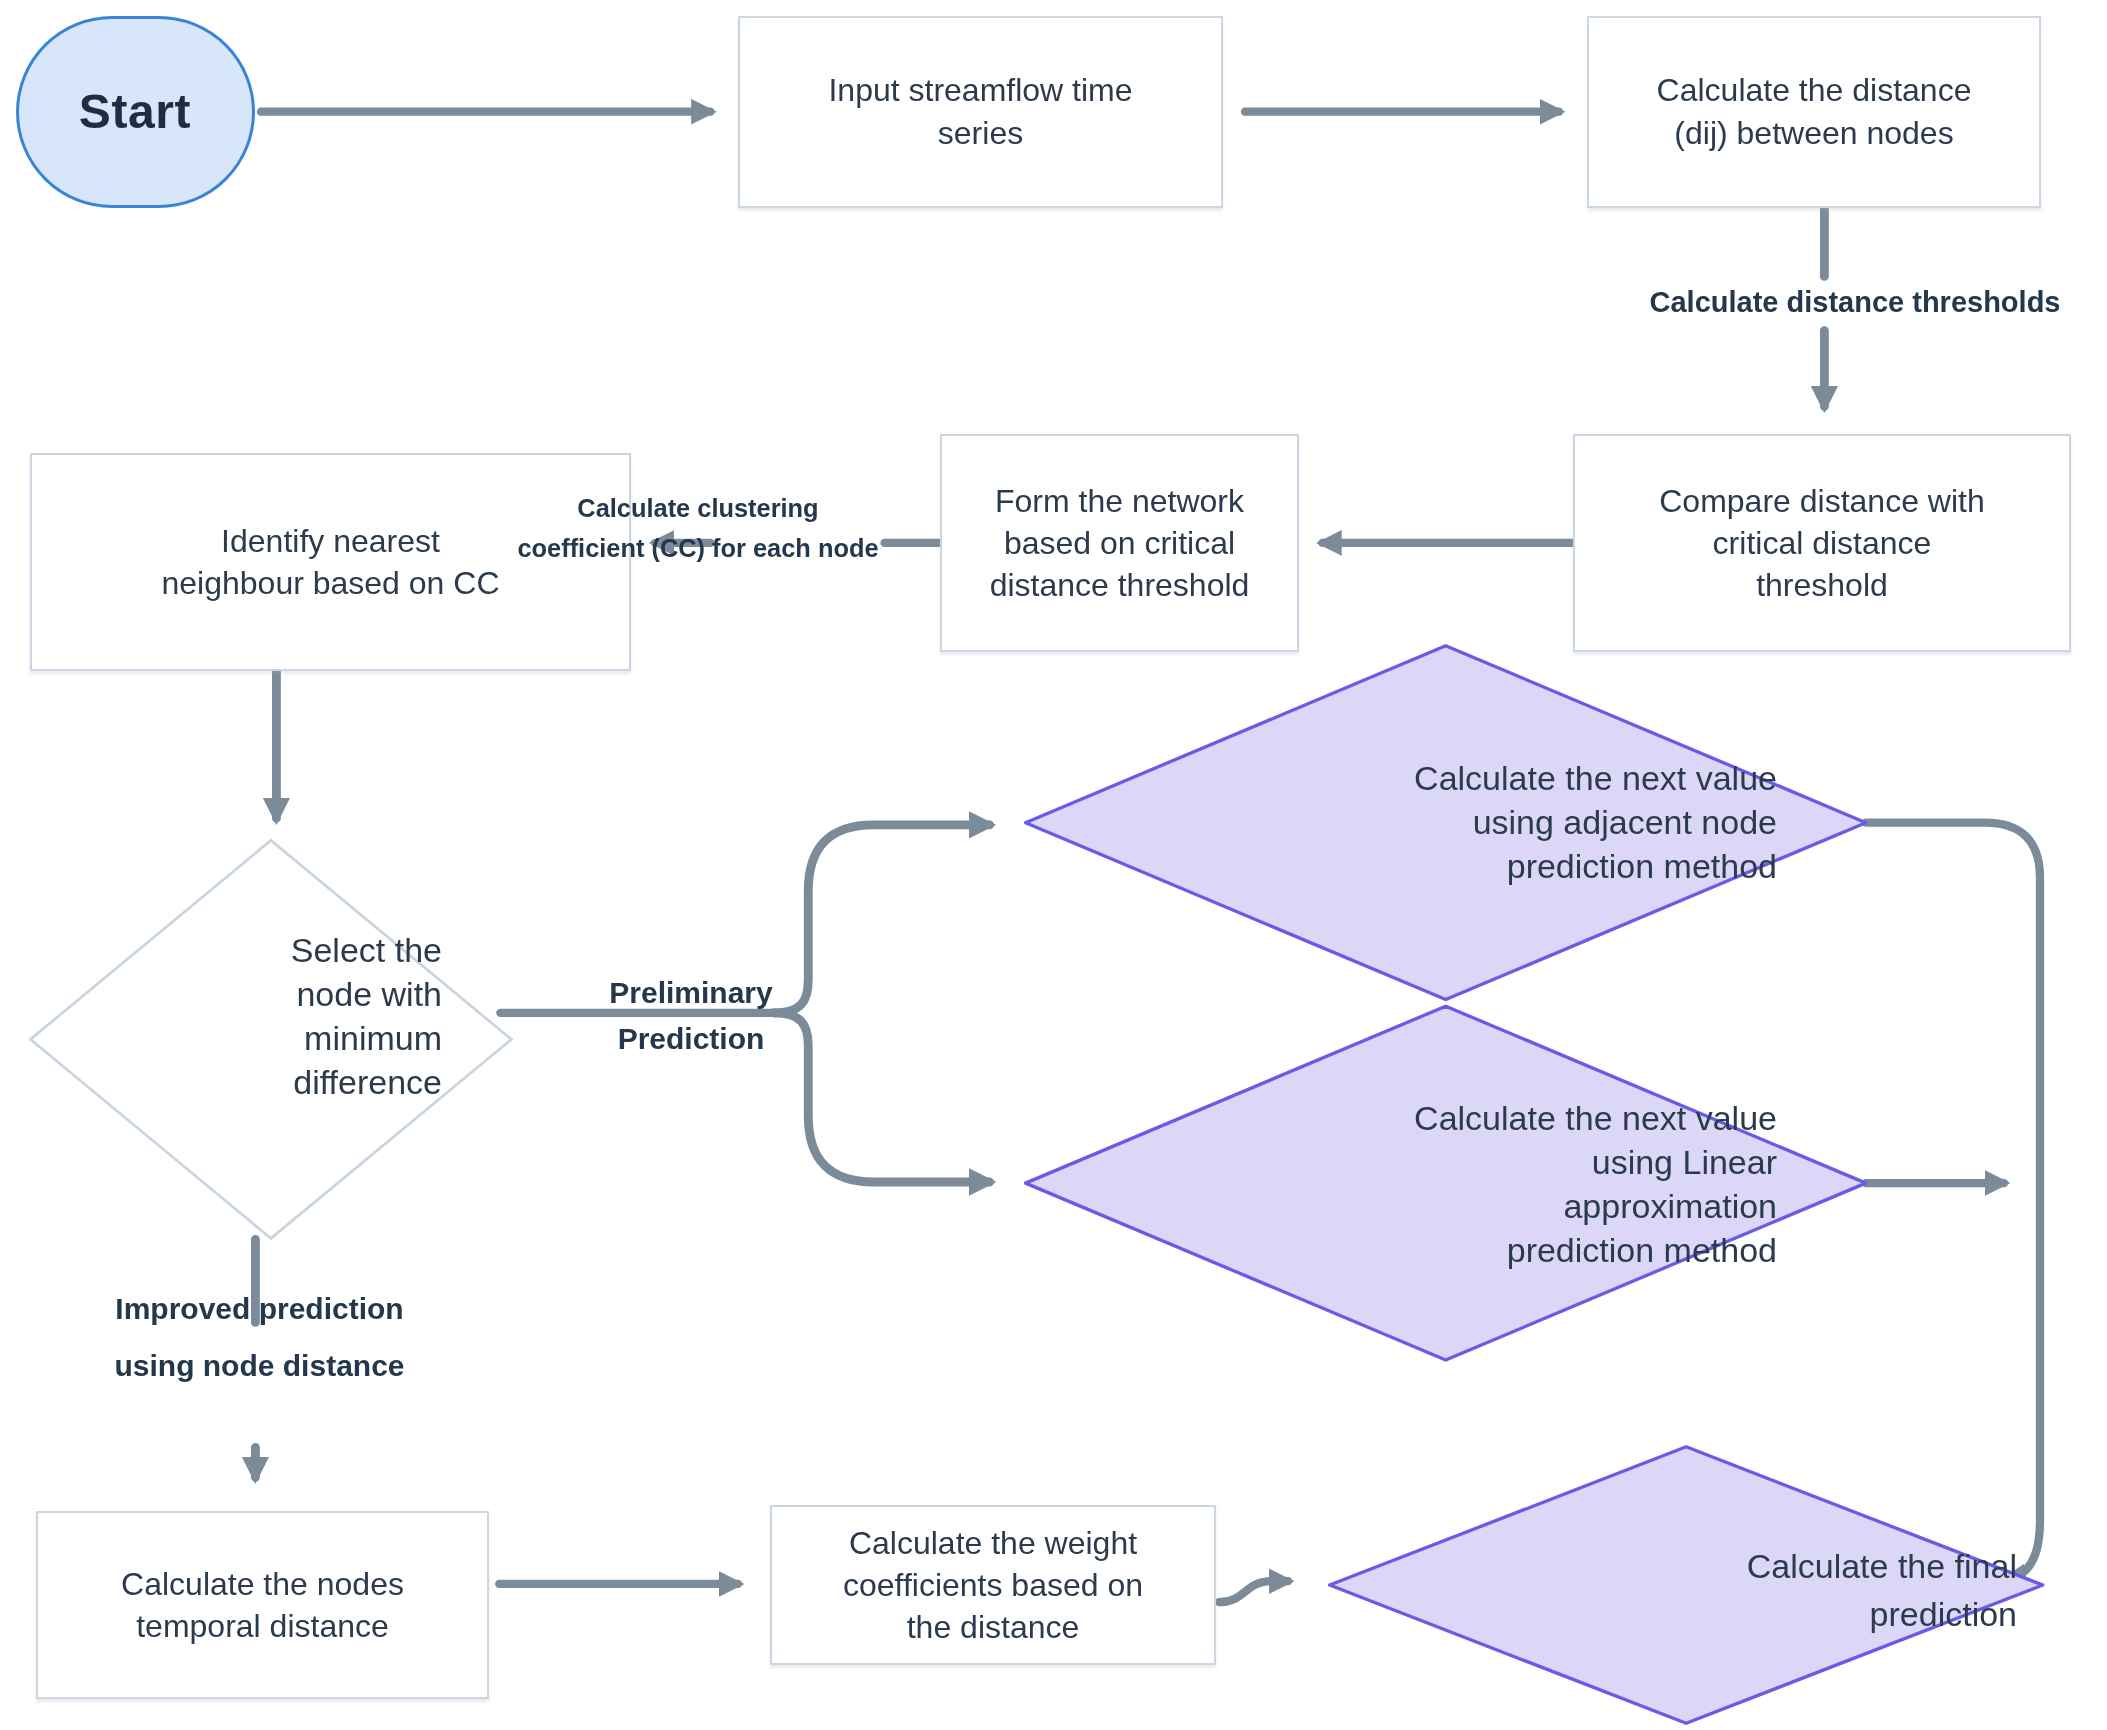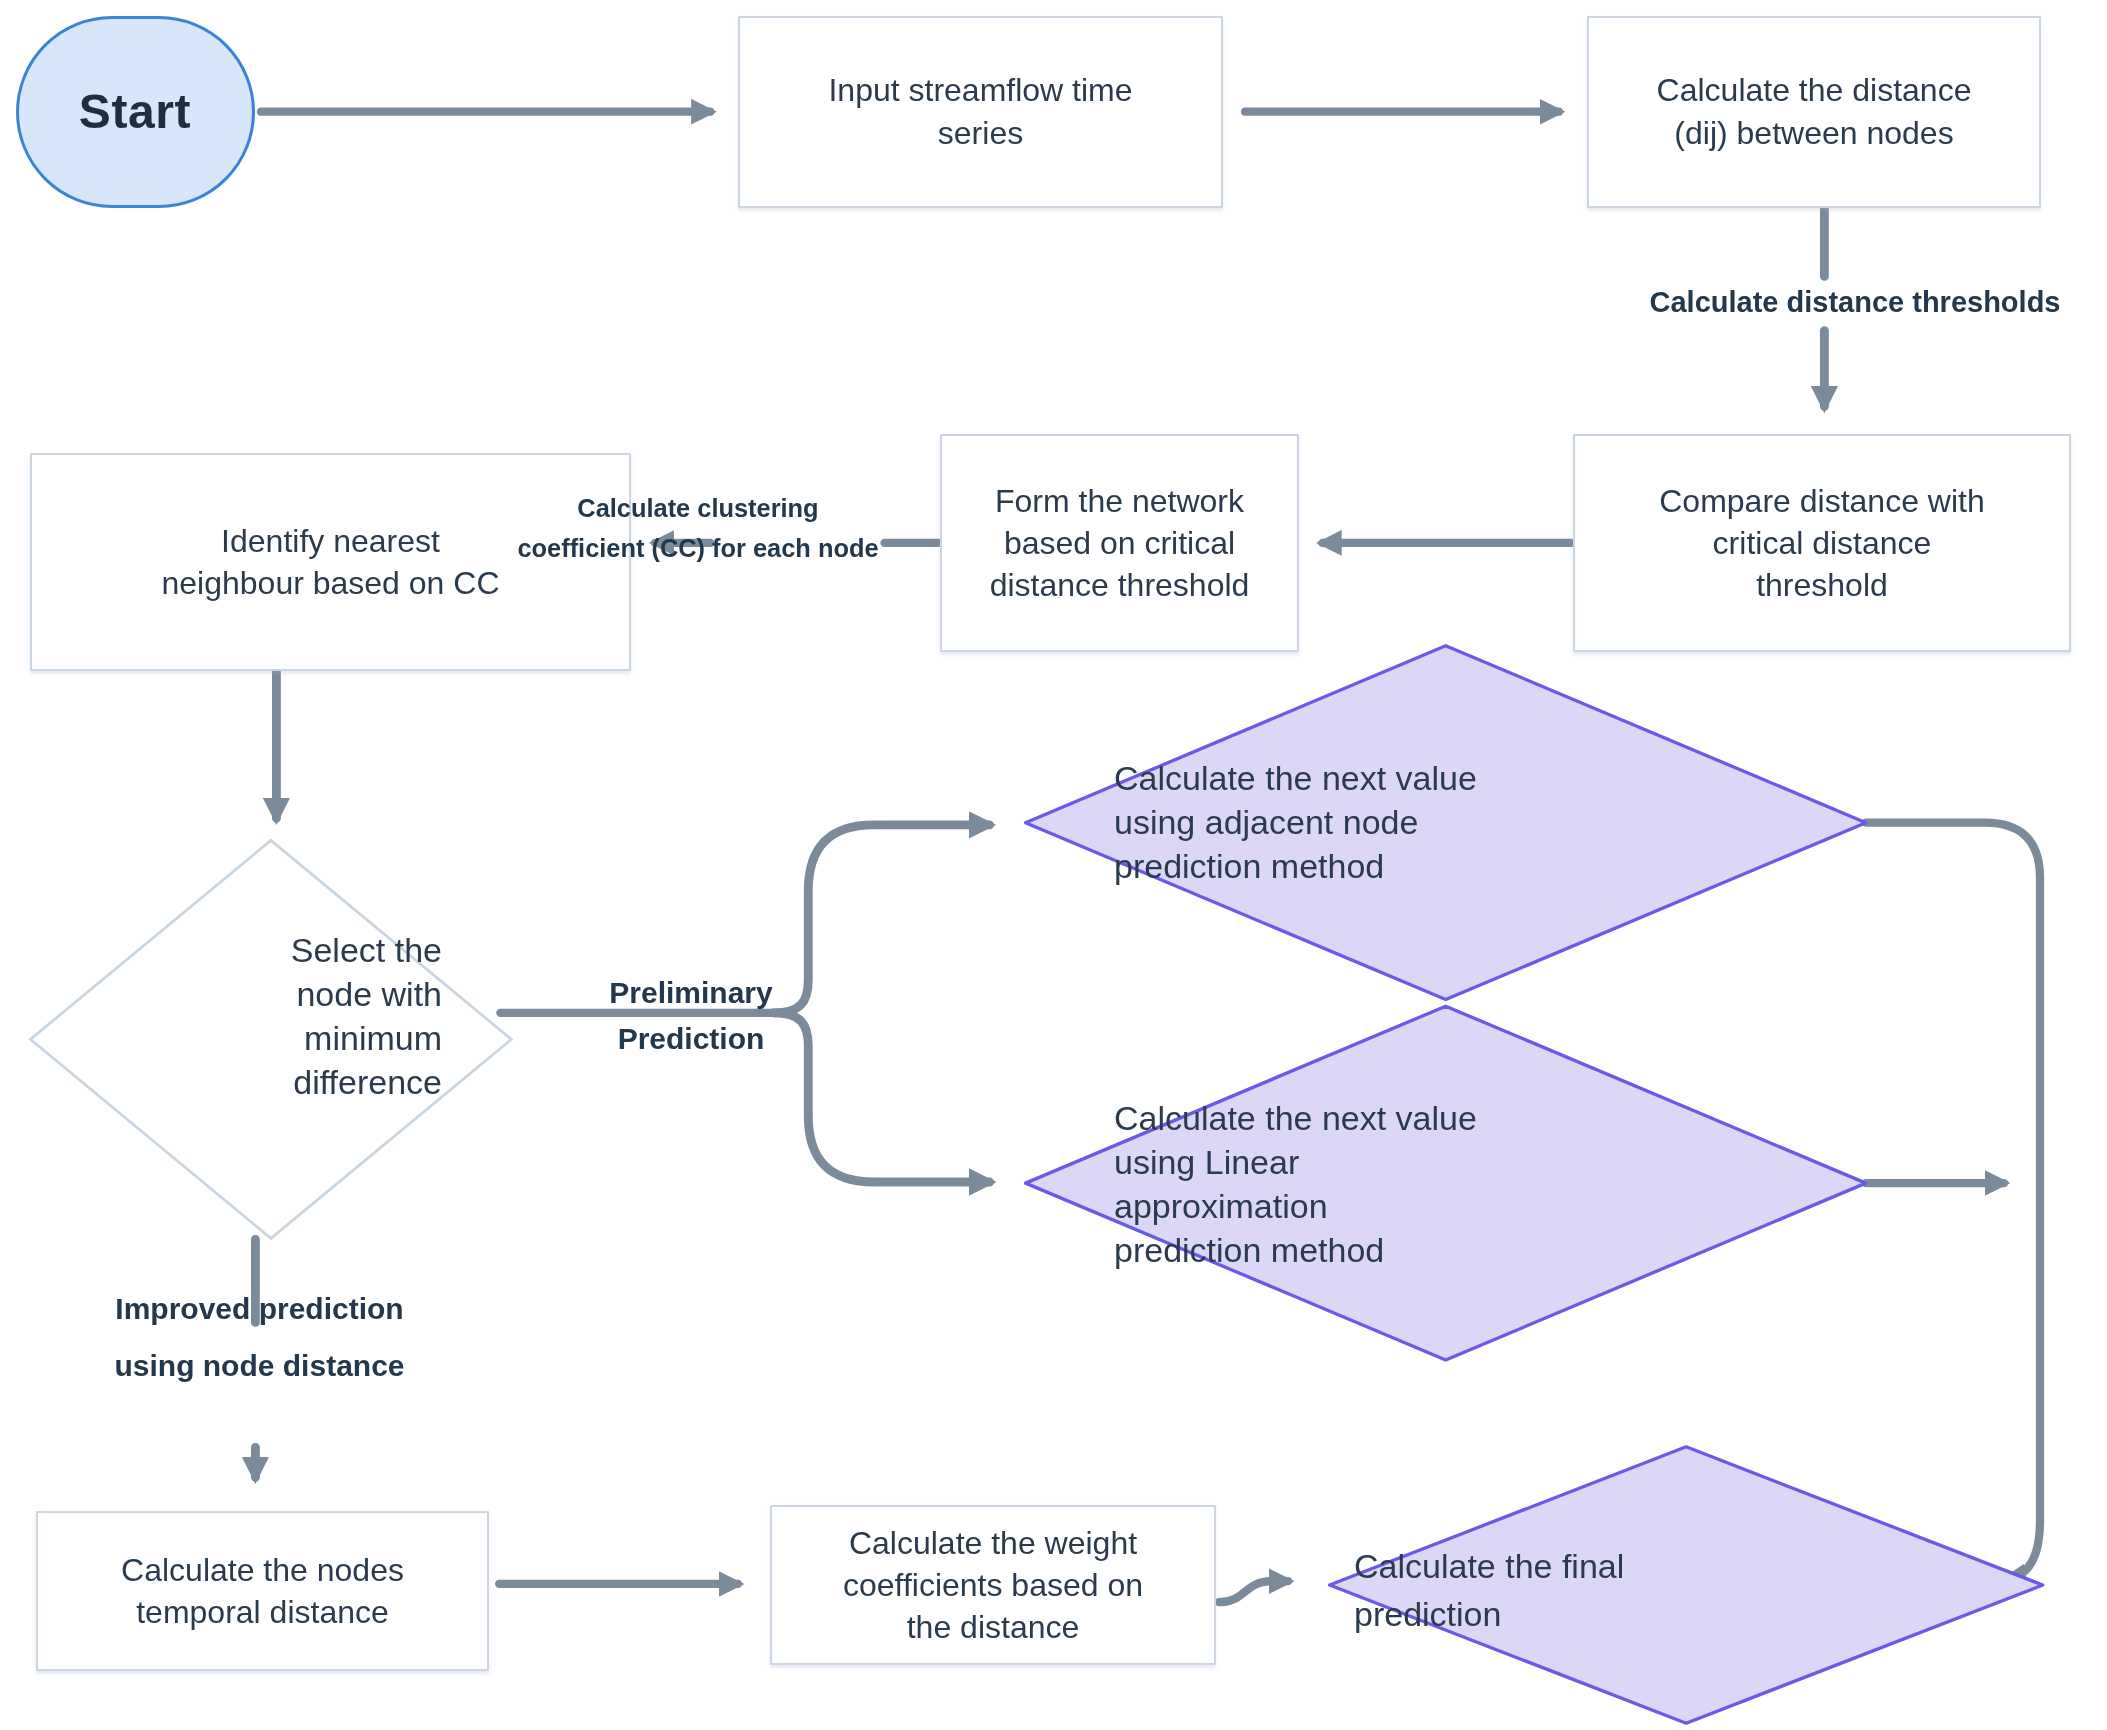--- a/index.html
+++ b/index.html
@@ -8,21 +8,21 @@
   .stage{position:absolute;left:0;top:0;width:2108px;height:1731px;}
   svg.wires{position:absolute;left:0;top:0;z-index:1;}
   .node,.lbl{position:absolute;z-index:2;box-sizing:border-box;
              display:flex;align-items:center;justify-content:center;
              text-align:center;white-space:pre-line;color:#2b3b4d;}
   .box{background:#ffffff;border:2.2px solid #cbd6e2;border-radius:1px;
        font-size:32px;line-height:1.32;box-shadow:0 2.2px 3.3px rgba(160,175,190,.25);}
   .pill{background:#d7e6f8;border:3.9px solid #3b82d9;border-radius:97px;
         font-size:48px;font-weight:bold;color:#1e2e40;letter-spacing:0.6px;}
   .dtext{position:absolute;z-index:3;white-space:pre-line;color:#2b3b4d;
-         font-size:34px;line-height:44px;text-align:left;}
+         font-size:34px;line-height:44px;text-align:right;}
   .lbl{font-weight:bold;color:#24384c;background:transparent;}
   .lbl.one{font-size:29px;line-height:33px;}
   .lbl.two{font-size:25.4px;line-height:40px;}
   .lbl.brk{font-size:30px;line-height:46px;}
   .lbl.imp{font-size:30px;line-height:57px;}
 </style>
 </head>
 <body>
 
 <div class="stage">
@@ -73,21 +73,21 @@
 neighbour based on CC</div>
 
   <div class="node box" style="left:940px;top:434px;width:359px;height:218px;">Form the network
 based on critical
 distance threshold</div>
 
   <div class="node box" style="left:1573px;top:434px;width:498px;height:218px;">Compare distance with
 critical distance
 threshold</div>
 
-  <div class="node box" style="left:36px;top:1511px;width:453px;height:160px;">Calculate the nodes
+  <div class="node box" style="left:36px;top:1511px;width:453px;height:188px;">Calculate the nodes
 temporal distance</div>
 
   <div class="node box" style="left:770px;top:1505px;width:446px;height:160px;">Calculate the weight
 coefficients based on
 the distance</div>
 
   <div class="dtext" style="left:177px;top:928px;width:265px;text-align:right;">Select the
 node with
 minimum
 difference</div>

